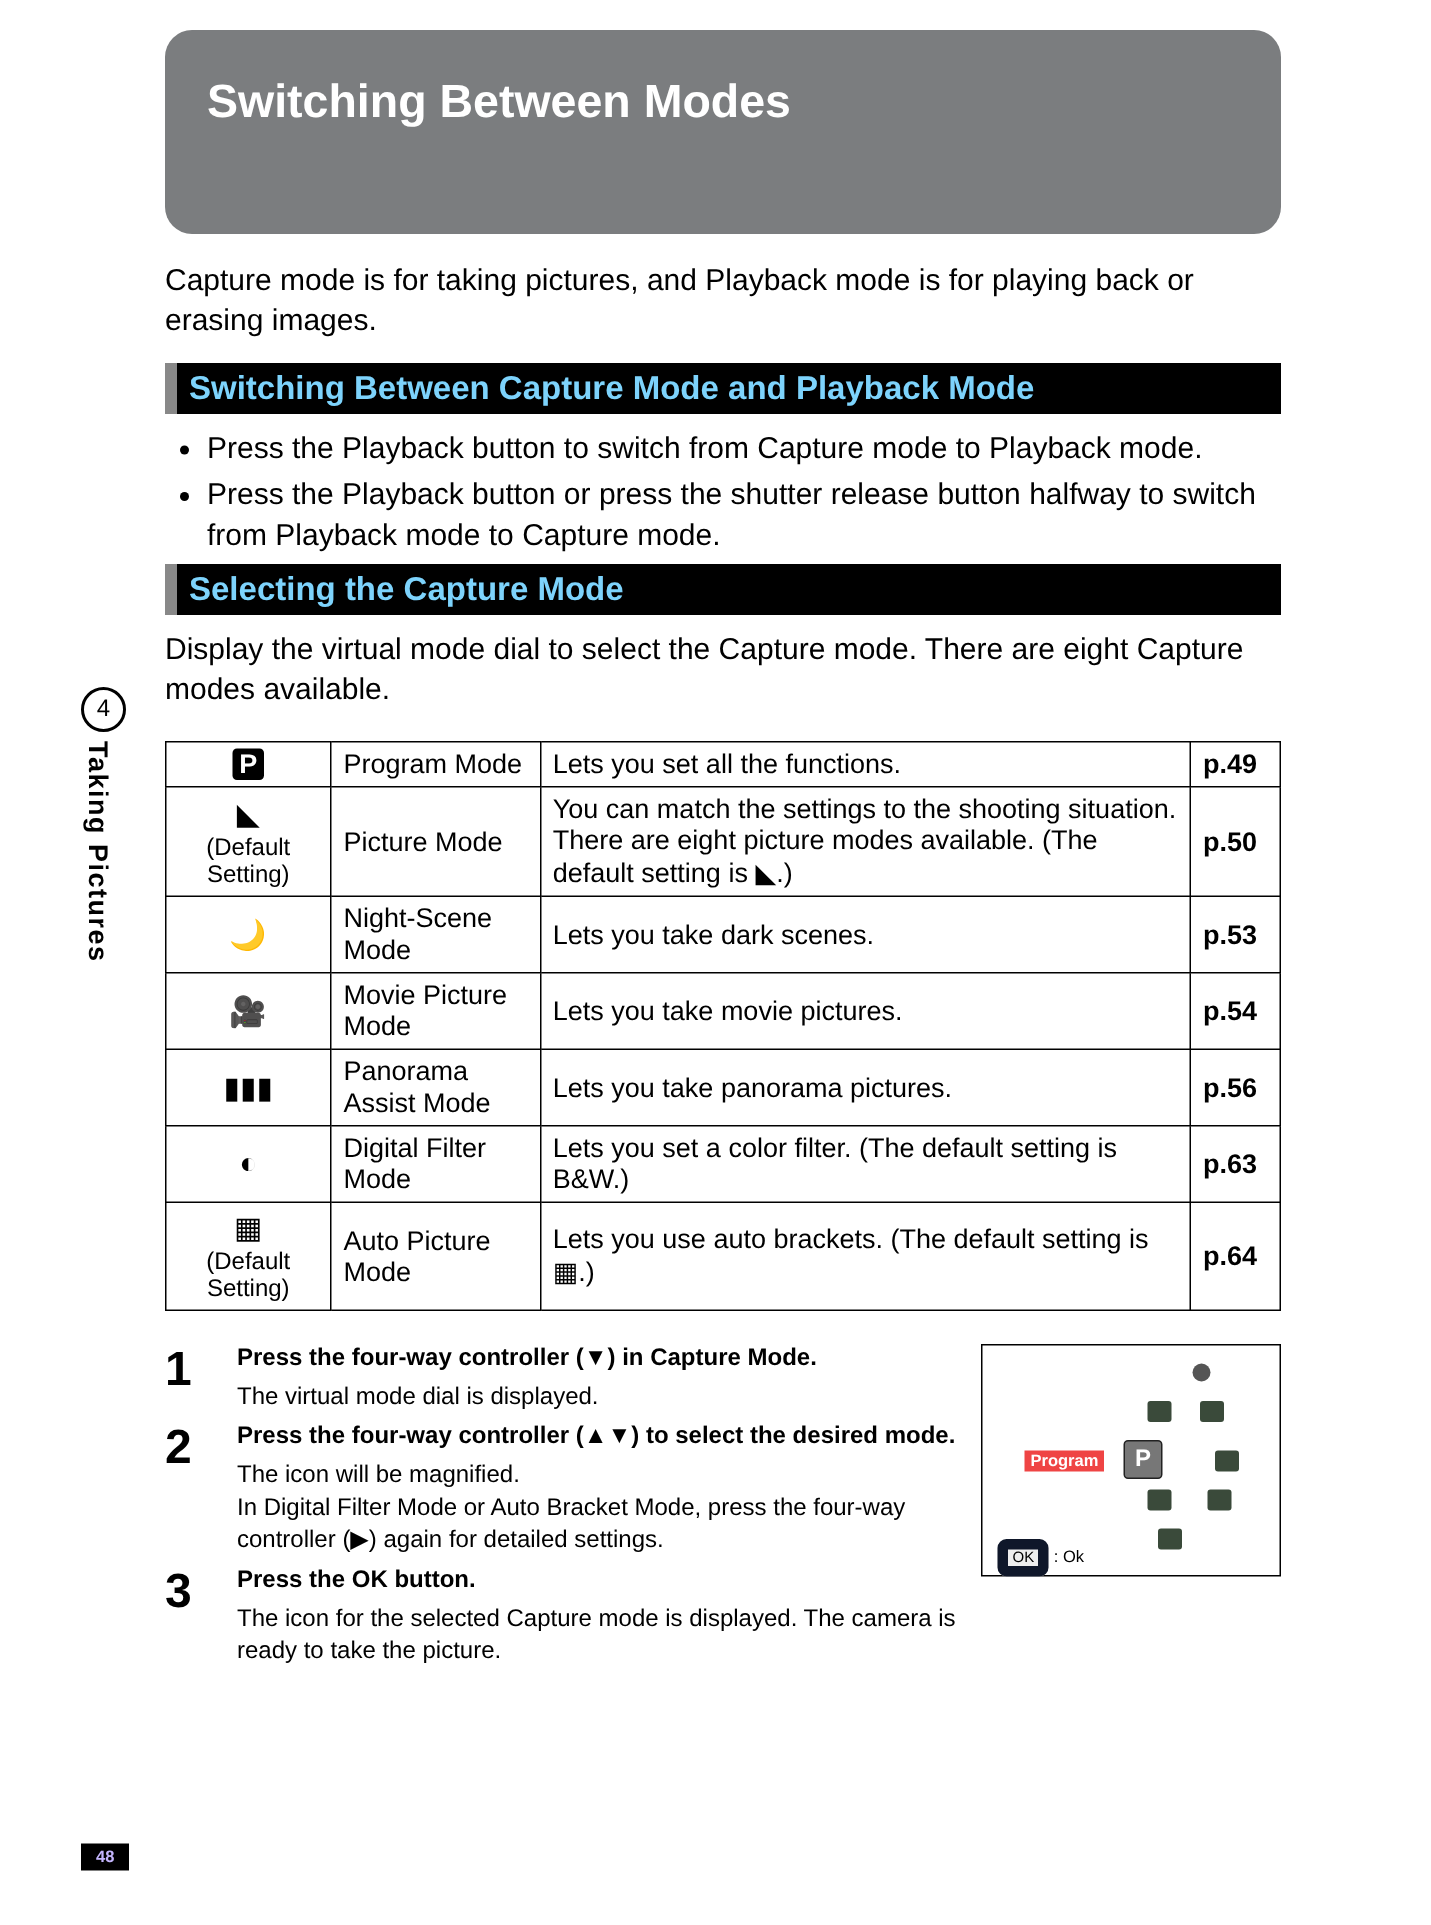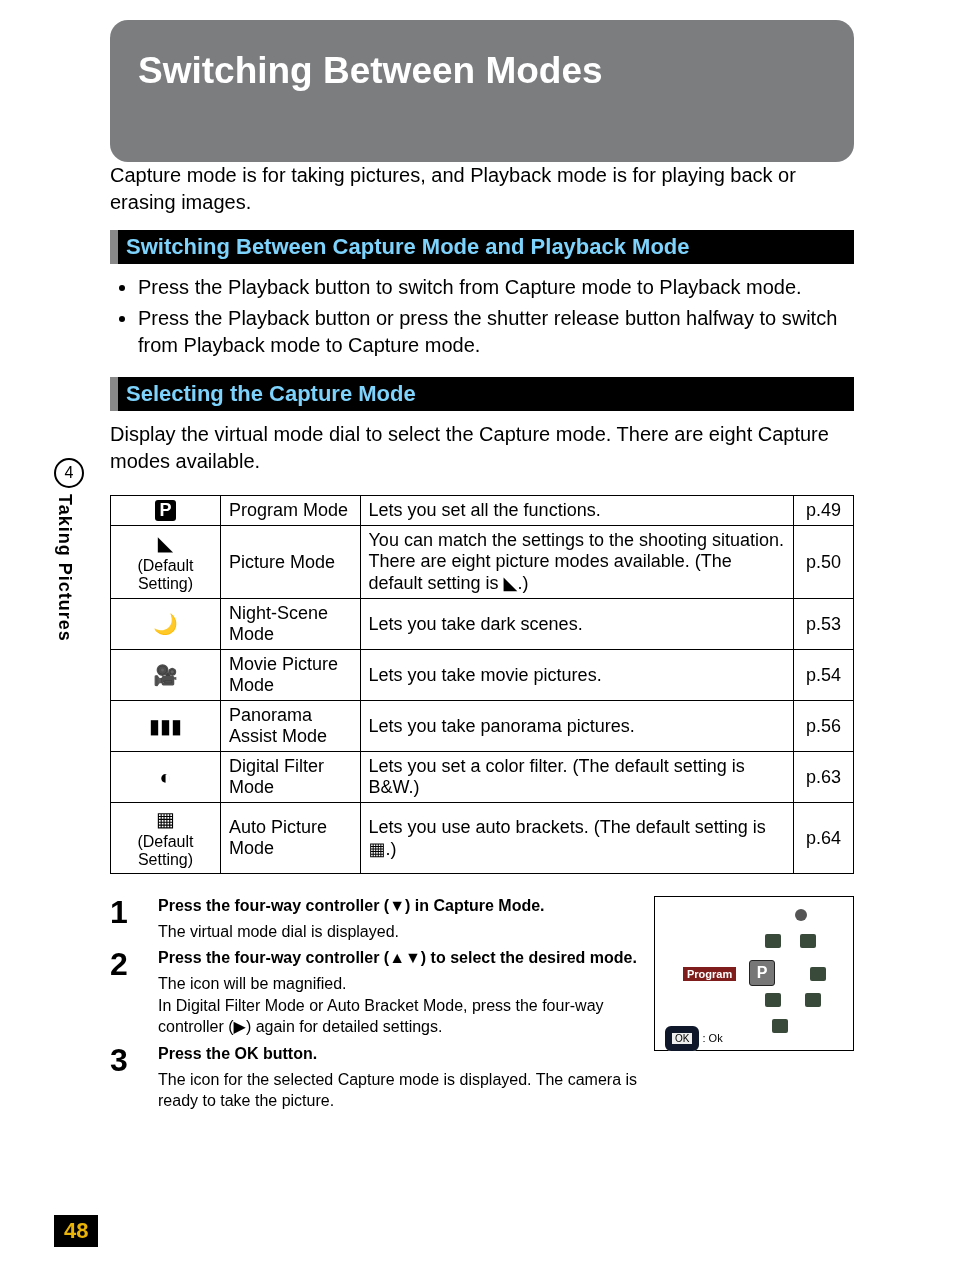--- a/index.html
+++ b/index.html
@@ -14,41 +14,42 @@
   .page {
     position: absolute;
     left: 0; top: 0; right: 0; bottom: 0;
     padding: 20px 100px 40px 110px;
   }
   .title-banner {
     background: #7b7d7f;
     color: #fff;
     border-radius: 18px 18px 18px 18px;
     padding: 30px 28px 70px 28px;
-    font-size: 37px;
+    font-size: 31px;
     font-weight: bold;
+    margin-bottom: 18px;
   }
   .intro {
     font-size: 20px;
     line-height: 1.35;
     margin-bottom: 14px;
   }
   .section-bar {
     background: #000;
     color: #7dd3fc;
     font-weight: bold;
     font-size: 22px;
     padding: 4px 8px;
     border-left: 8px solid #888;
     margin-bottom: 10px;
   }
   .bullets {
     font-size: 20px;
     line-height: 1.35;
-    margin: 0 0 18px 0;
+    margin: 0 0 5px 0;
     padding-left: 28px;
   }
   .bullets li { margin-bottom: 4px; list-style: disc; }
   .subtext {
     font-size: 20px;
     line-height: 1.35;
     margin-bottom: 20px;
   }
   table.modes {
     border-collapse: collapse;
@@ -58,21 +59,21 @@
   }
   table.modes td {
     border: 1px solid #000;
     padding: 4px 8px;
     vertical-align: middle;
   }
   table.modes td.icon {
     text-align: center;
     width: 110px;
   }
-  table.modes td.page { text-align: center; width: 60px; position: static; padding:4px 8px;}
+  table.modes td.page { text-align: left; width: 60px; position: static; padding:4px 8px;font-weight:bold;}
   .mode-icon-wrap { display:flex; flex-direction:column; align-items:center; gap:2px; font-size:16px;}
   .mode-icon-glyph { font-size:18px; font-weight:bold; display:inline-block; background:#000; color:#fff; padding:0 4px; border-radius:3px;}
   .glyph-plain { font-size:20px; color:#000; }
 
   .steps { }
   .step { display:flex; gap:18px; margin-bottom:6px; }
   .step-num {
     font-size: 32px;
     font-weight: bold;
     width: 30px;
@@ -94,21 +95,21 @@
     width: 200px;
     height: 155px;
     border: 1px solid #000;
     margin: 0 0 8px 12px;
     background: #fff;
     position: relative;
     font-size: 11px;
   }
   .dial-label-program {
     position:absolute; left:28px; top:70px;
-    background:#7f1d1d; color:#fff; padding:1px 4px;
+    background:#ef4444; color:#fff; padding:1px 4px;
     font-size:11px; font-weight:bold;
   }
   .dial-p-tile {
     position:absolute; left:94px; top:63px;
     width:26px; height:26px;
     background:#777; border:1px solid #222;
     display:flex; align-items:center; justify-content:center;
     color:#fff; font-weight:bold; font-size:16px; border-radius:3px;
   }
   .dial-ok {
@@ -141,22 +142,22 @@
   }
   .side-label {
     writing-mode: vertical-rl;
     font-weight:bold;
     font-size:18px;
     letter-spacing:1px;
   }
   .page-number {
     position:absolute;
     left:54px; bottom:36px;
-    background:#000; color:#eab308;
-    font-weight:bold; font-size:22px;
+    background:#000; color:#c4b5fd;
+    font-weight:bold; font-size:11px;
     padding:3px 10px;
   }
 </style>
 </head>
 <body>
 
 <div class="side-tab">
   <div class="side-circle">4</div>
   <div class="side-label">Taking Pictures</div>
 </div>

